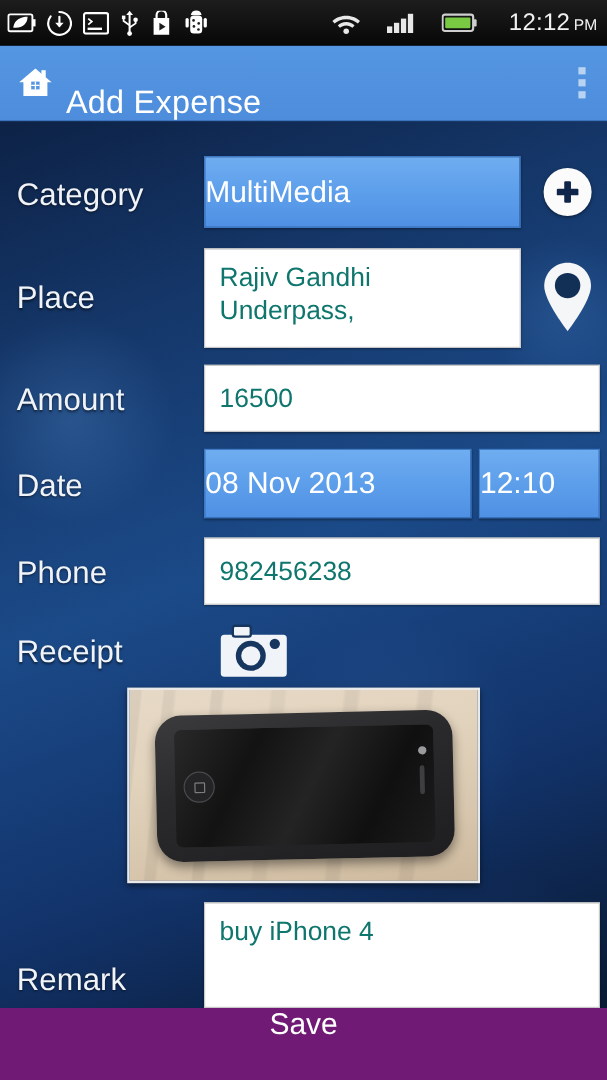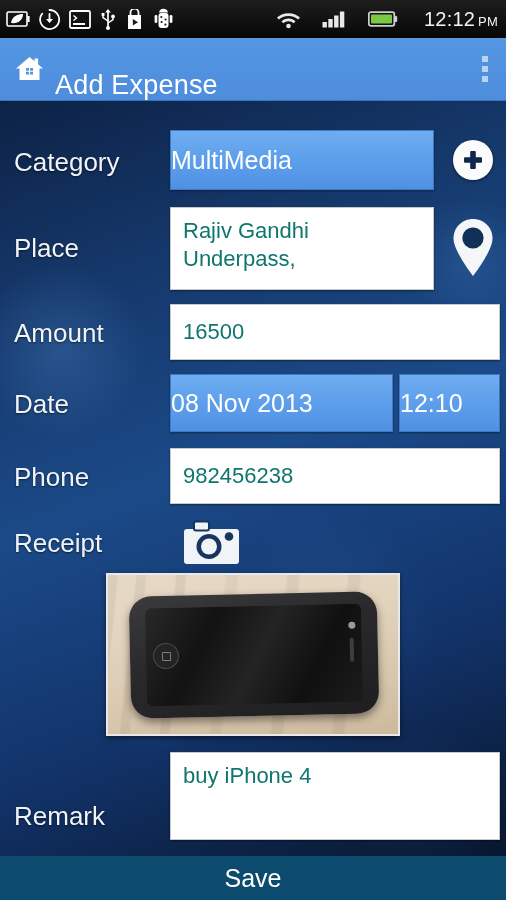--- a/index.html
+++ b/index.html
@@ -151,23 +151,23 @@
   }
   #photo .cam-dot {
     position: absolute; right: 22px; top: 30px;
     width: 7px; height: 7px; border-radius: 50%;
     background: #9a9a9d;
   }
 
   
   #savebar {
     position: absolute; left: 0; bottom: 0;
-    width: 506px; height: 44px;
-    background: #0c4a6e;
-    display: flex; align-items: center; justify-content: center;
+    width: 506px; height: 60px;
+    background: #701a75;
+    display: flex; justify-content: center;
     color: #ffffff; font-size: 25px;
     z-index: 20;
   }
 </style>
 </head>
 <body>
 
 <div id="screen">
 
   <div id="statusbar">

